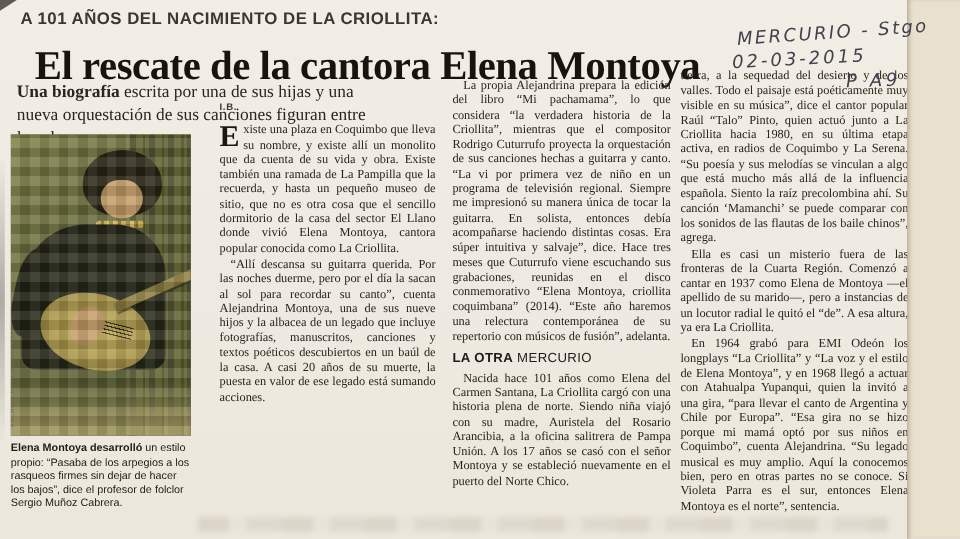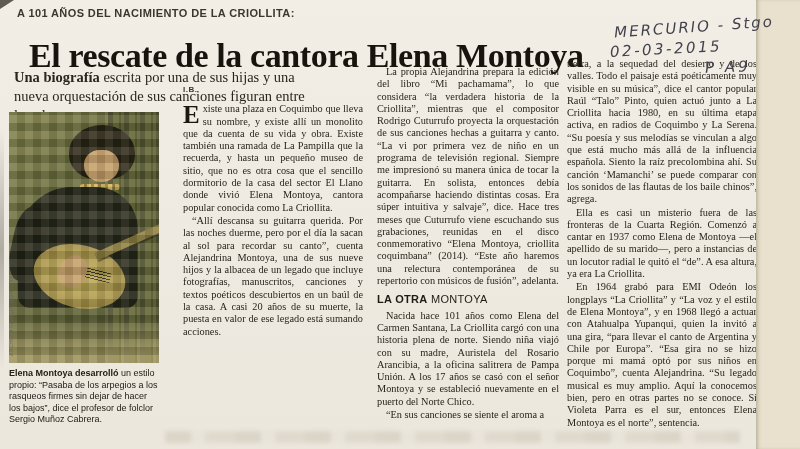--- a/index.html
+++ b/index.html
@@ -11,21 +11,21 @@
   }
   .clipping{position:absolute;left:0;top:0;width:758px;height:449px;
     background:linear-gradient(180deg,#f2eee6 0%,#efebe2 40%,#ece7dd 100%);
   }
   .corner-mark{position:absolute;left:0;top:0;width:0;height:0;
     border-top:9px solid #3a362e;border-right:14px solid transparent;opacity:.8;}
   .right-strip{position:absolute;left:756px;top:0;width:44px;height:449px;
     background:#e9e1cd;box-shadow:inset 3px 0 4px -2px rgba(90,80,60,.45);}
   
   .kicker{position:absolute;left:17px;top:7px;
-    font-family:"Liberation Sans",sans-serif;font-weight:bold;font-size:11px;
+    font-family:"Liberation Sans",sans-serif;font-weight:bold;font-size:14px;
     letter-spacing:.4px;color:#3b362e;}
   .headline{position:absolute;left:13px;top:22px;width:650px;
     font-size:34px;font-weight:600;letter-spacing:-.4px;color:#17130d;line-height:1.05;}
   .annotation{position:absolute;left:600px;top:10px;width:210px;
     font-family:"DejaVu Sans",sans-serif;font-style:italic;color:#42424d;}
   .ann-1{position:absolute;left:14px;top:8px;font-size:15px;letter-spacing:2px;
     transform:rotate(-4deg);white-space:nowrap;}
   .ann-2{position:absolute;left:10px;top:30px;font-size:15px;letter-spacing:2.5px;
     transform:rotate(-3deg);white-space:nowrap;}
   .ann-3{position:absolute;left:105px;top:48px;font-size:15px;letter-spacing:3px;
@@ -129,24 +129,23 @@
 
   <div class="col col1">
     <div class="byline">I.B.</div>
     <p><span class="dropcap">E</span><span>xiste una plaza en Coquimbo que lleva su nombre, y existe allí un monolito que da cuenta de su vida y obra. Existe también una ramada de La Pampilla que la recuerda, y hasta un pequeño museo de sitio, que no es otra cosa que el sencillo dormitorio de la casa del sector El Llano donde vivió Elena Montoya, cantora popular conocida como La Criollita.</span></p>
     <p class="indent">“Allí descansa su guitarra querida. Por las noches duerme, pero por el día la sacan al sol para recordar su canto”, cuenta Alejandrina Montoya, una de sus nueve hijos y la albacea de un legado que incluye fotografías, manuscritos, canciones y textos poéticos descubiertos en un baúl de la casa. A casi 20 años de su muerte, la puesta en valor de ese legado está sumando acciones.</p>
   </div>
 
   <div class="col col2">
     <p class="indent">La propia Alejandrina prepara la edición del libro “Mi pachamama”, lo que considera “la verdadera historia de la Criollita”, mientras que el compositor Rodrigo Cuturrufo proyecta la orquestación de sus canciones hechas a guitarra y canto. “La vi por primera vez de niño en un programa de televisión regional. Siempre me impresionó su manera única de tocar la guitarra. En solista, entonces debía acompañarse haciendo distintas cosas. Era súper intuitiva y salvaje”, dice. Hace tres meses que Cuturrufo viene escuchando sus grabaciones, reunidas en el disco conmemorativo “Elena Montoya, criollita coquimbana” (2014). “Este año haremos una relectura contemporánea de su repertorio con músicos de fusión”, adelanta.</p>
     <div class="col-subhead">
-      <b>LA OTRA</b><span> MONTOYA</span>
+      <b>LA OTRA</b><span> MERCURIO</span>
     </div>
     <p class="indent">Nacida hace 101 años como Elena del Carmen Santana, La Criollita cargó con una historia plena de norte. Siendo niña viajó con su madre, Auristela del Rosario Arancibia, a la oficina salitrera de Pampa Unión. A los 17 años se casó con el señor Montoya y se estableció nuevamente en el puerto del Norte Chico.</p>
-    <p class="indent">“En sus canciones se siente el aroma a</p>
   </div>
 
   <div class="col col3">
     <p>tierra, a la sequedad del desierto y de los valles. Todo el paisaje está poéticamente muy visible en su música”, dice el cantor popular Raúl “Talo” Pinto, quien actuó junto a La Criollita hacia 1980, en su última etapa activa, en radios de Coquimbo y La Serena. “Su poesía y sus melodías se vinculan a algo que está mucho más allá de la influencia española. Siento la raíz precolombina ahí. Su canción ‘Mamanchi’ se puede comparar con los sonidos de las flautas de los baile chinos”, agrega.</p>
     <p class="indent">Ella es casi un misterio fuera de las fronteras de la Cuarta Región. Comenzó a cantar en 1937 como Elena de Montoya —el apellido de su marido—, pero a instancias de un locutor radial le quitó el “de”. A esa altura, ya era La Criollita.</p>
     <p class="indent">En 1964 grabó para EMI Odeón los longplays “La Criollita” y “La voz y el estilo de Elena Montoya”, y en 1968 llegó a actuar con Atahualpa Yupanqui, quien la invitó a una gira, “para llevar el canto de Argentina y Chile por Europa”. “Esa gira no se hizo porque mi mamá optó por sus niños en Coquimbo”, cuenta Alejandrina. “Su legado musical es muy amplio. Aquí la conocemos bien, pero en otras partes no se conoce. Si Violeta Parra es el sur, entonces Elena Montoya es el norte”, sentencia.</p>
   </div>
 
   <div class="bleed"></div>
 </div>

